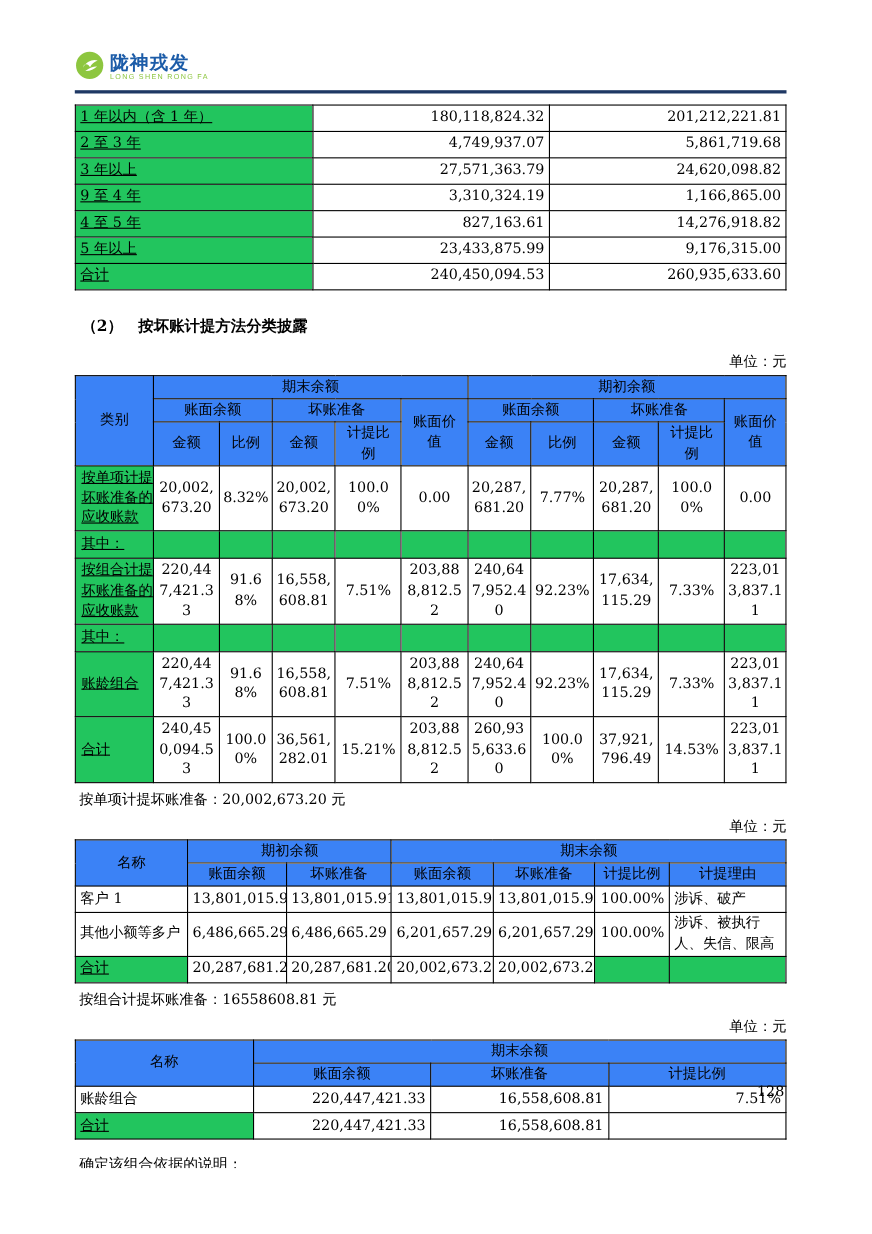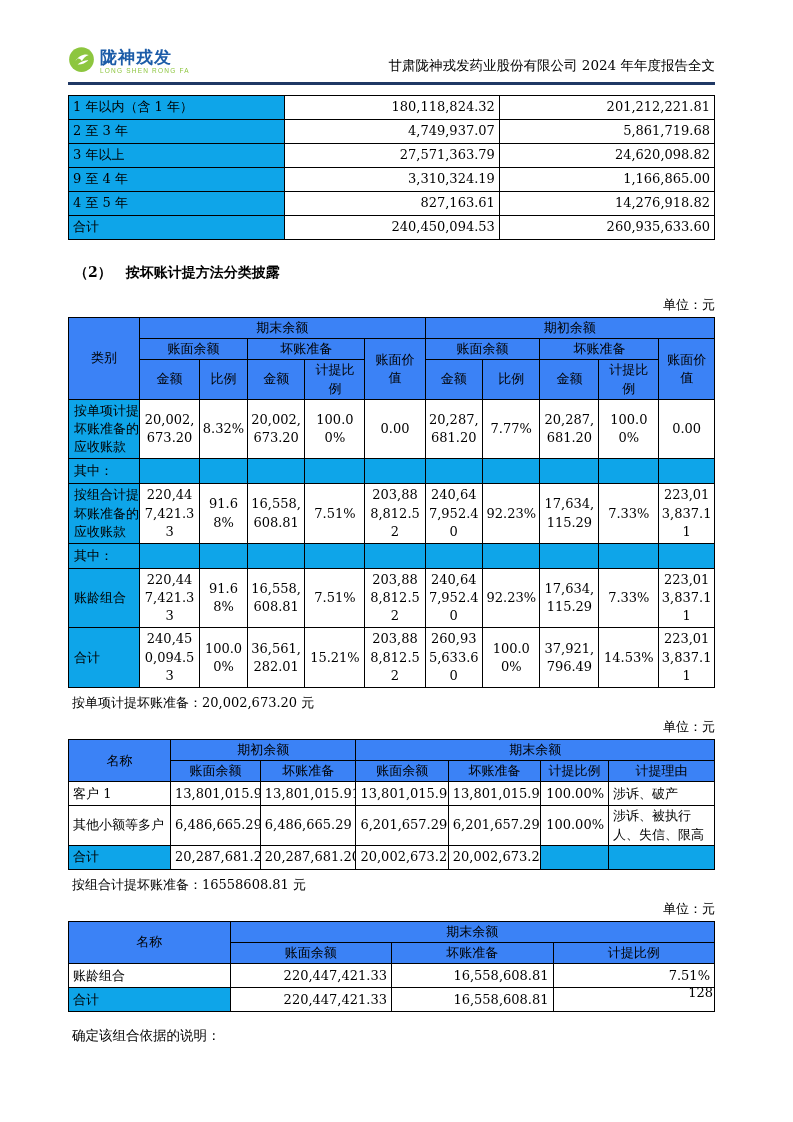--- a/index.html
+++ b/index.html
@@ -16,21 +16,21 @@
   .brand{color:#1C5CA8; font-weight:bold; font-size:17px;
          font-family:"Liberation Sans",sans-serif; letter-spacing:1px;}
   .brand-sub{color:#8DC63F; font-size:6.5px; letter-spacing:1.2px; margin-top:2px;
          font-family:"Liberation Sans",sans-serif;}
   .title{font-size:13.5px; padding-bottom:2px;}
   
   table.tbl{width:100%; border-collapse:collapse; table-layout:fixed; font-size:13px;}
   .tbl th,.tbl td{border:1px solid #000; padding:1px 4px; line-height:1.4;
                   vertical-align:middle; overflow:hidden;}
   .tbl th{font-weight:normal; text-align:center; background:#3b82f6;}
-  .gray{background:#0ea5e9;}
+  .gray{background:#22c55e;text-decoration:underline;}
   .lbl{text-align:left; padding-left:6px;}
   .num{text-align:right; padding-right:7px;}
   .ctr{text-align:center; padding:1px 2px; word-break:break-all;}
   .indent{padding-left:24px;}
   
   .t1 td{height:21px;}
   
   .t2{font-size:12.8px;}
   .t2 td{padding:2px 2px;}
   .t2 .lbl{padding-left:5px; padding-right:0;}
@@ -59,21 +59,20 @@
           <circle cx="12" cy="12" r="11" fill="#8DC63F"></circle>
           <path d="M6.5 14 C9 8.5, 15 6.5, 18.5 8 C15.5 9, 13.5 11, 12.3 13.5 C11.2 11.2, 9.5 10.4, 7.5 11.5 Z" fill="#fff"></path>
           <path d="M8.5 16.5 C12 13.5, 16 12.5, 18 12.8 C15.5 15, 12 16.8, 8.5 16.5 Z" fill="#fff"></path>
         </svg>
       </span>
       <span class="logo-txt">
         <span class="brand">陇神戎发</span>
         <span class="brand-sub">LONG SHEN RONG FA</span>
       </span>
     </div>
-    <div class="title">甘肃陇神戎发药业股份有限公司 2024 年年度报告全文</div>
   </div>
 
   <table class="tbl t1 mt10">
     <colgroup>
         <col style="width:33.4%">
         <col style="width:33.3%">
         <col style="width:33.3%">
       </colgroup>
     <tbody>
       <tr>
@@ -93,20 +92,25 @@
       </tr>
       <tr>
         <td class="gray lbl indent">9 至 4 年</td>
         <td class="num">3,310,324.19</td>
         <td class="num">1,166,865.00</td>
       </tr>
       <tr>
         <td class="gray lbl indent">4 至 5 年</td>
         <td class="num">827,163.61</td>
         <td class="num">14,276,918.82</td>
+      </tr>
+      <tr>
+        <td class="gray lbl indent">5 年以上</td>
+        <td class="num">23,433,875.99</td>
+        <td class="num">9,176,315.00</td>
       </tr>
       <tr>
         <td class="gray lbl">合计</td>
         <td class="num">240,450,094.53</td>
         <td class="num">260,935,633.60</td>
       </tr>
     </tbody>
   </table>
 
   <div class="sec-h">

